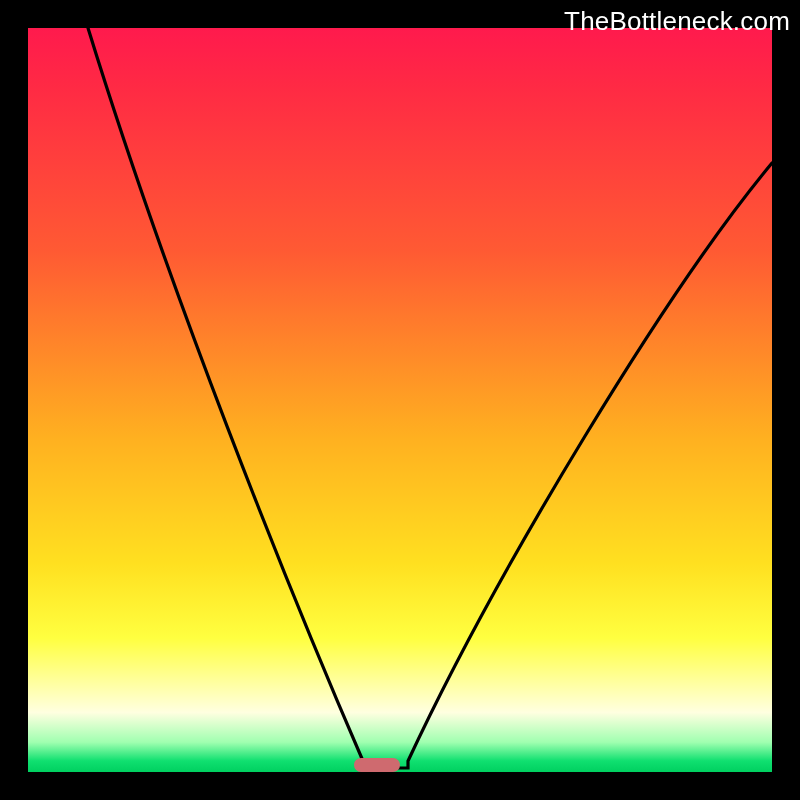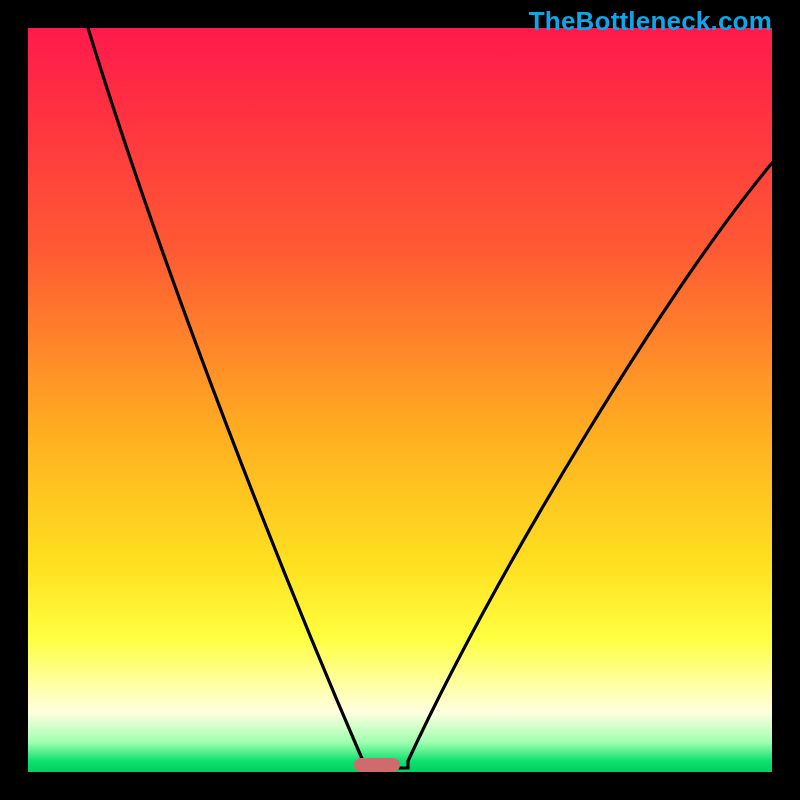--- a/index.html
+++ b/index.html
@@ -33,26 +33,26 @@
       #ffff40 82%,
       #ffffa0 88%,
       #ffffe0 92%,
       #a0ffb0 96%,
       #10e070 98.5%,
       #00d060 100%);
   }
   .watermark {
     position: absolute;
     top: 6px;
-    right: 28px;
-    color: #0ea5e9;
+    right: 10px;
+    color: #ffffff;
     font-family: Arial, Helvetica, sans-serif;
     font-size: 26px;
     letter-spacing: 0.2px;
-    font-weight: 700;
+    font-weight: 400;
   }
   svg.curve {
     position: absolute;
     left: 0;
     top: 0;
     width: 744px;
     height: 744px;
     overflow: visible;
   }
   .marker {

